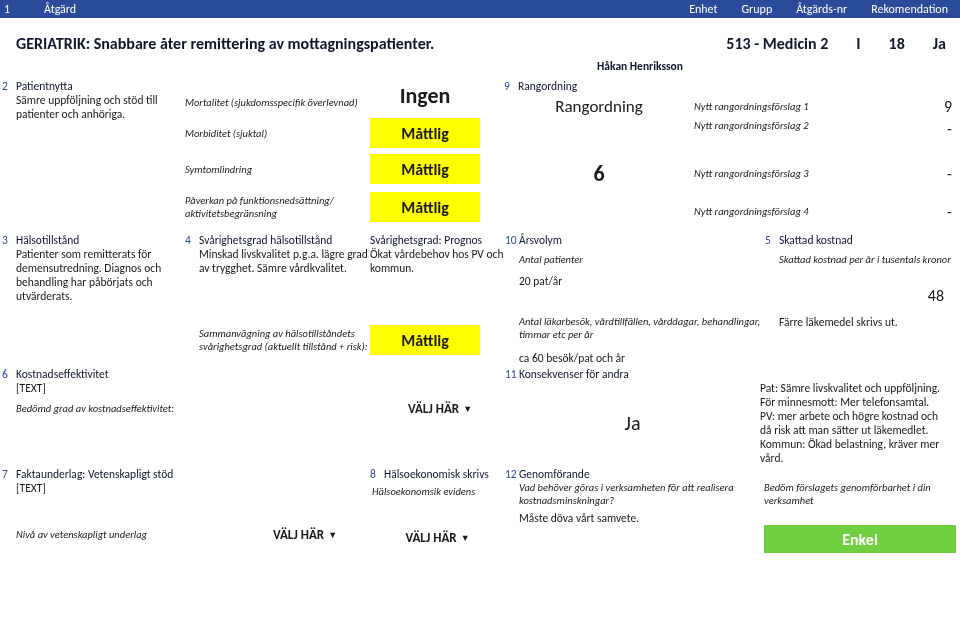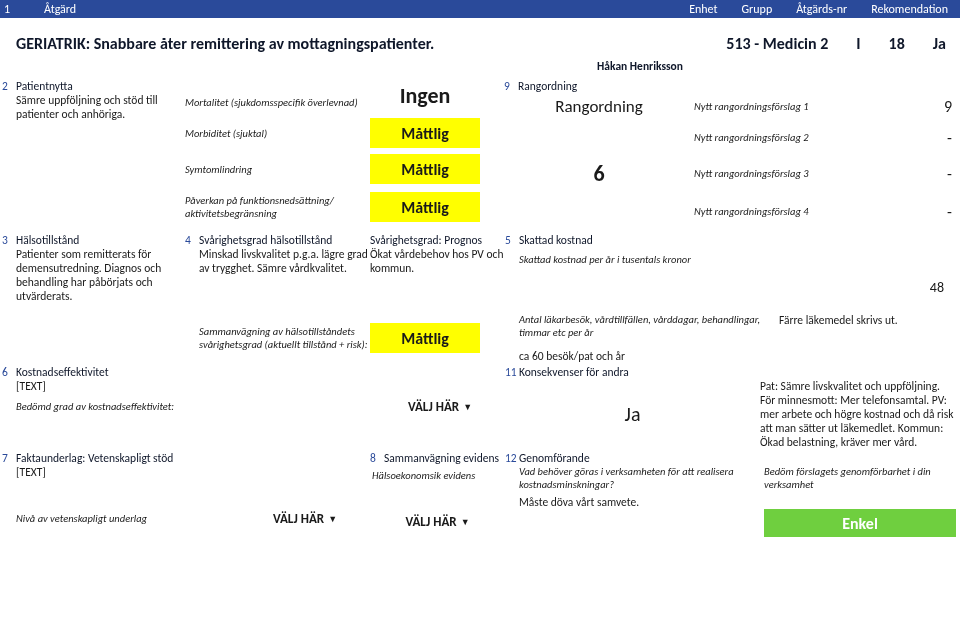--- a/index.html
+++ b/index.html
@@ -98,21 +98,21 @@
   <div class="col" style="flex:1; padding-left:24px;">
     <div class="row">
       <div class="sec-num">9</div>
       <div class="blue">Rangordning</div>
     </div>
     <div class="row" style="height:26px; align-items:center;">
       <div style="flex:0 0 190px; font-size:17px; text-align:center;">Rangordning</div>
       <div class="small-italic" style="flex:1;">Nytt rangordningsförslag 1</div>
       <div style="flex:0 0 80px; text-align:right; font-size:16px; padding-right:8px;">9</div>
     </div>
-    <div class="row" style="height:36px; align-items:center;">
+    <div class="row" style="height:36px; align-items:flex-start;">
       <div style="flex:0 0 190px;"></div>
       <div class="small-italic" style="flex:1;">Nytt rangordningsförslag 2</div>
       <div style="flex:0 0 80px; text-align:right; font-size:16px; padding-right:8px;">-</div>
     </div>
     <div class="row" style="height:36px; align-items:center;">
       <div style="flex:0 0 190px; font-size:22px; font-weight:bold; text-align:center;">6</div>
       <div class="small-italic" style="flex:1;">Nytt rangordningsförslag 3</div>
       <div style="flex:0 0 80px; text-align:right; font-size:16px; padding-right:8px;">-</div>
     </div>
     <div class="row" style="height:40px; align-items:center;">
@@ -135,27 +135,35 @@
     <div class="row">
         <div class="sec-num">4</div>
         <div class="blue">Svårighetsgrad hälsotillstånd</div>
       </div>
     <div style="padding-left:14px;">Minskad livskvalitet p.g.a. lägre grad av trygghet. Sämre vårdkvalitet.</div>
   </div>
   <div class="col" style="flex:0 0 135px;">
     <div class="blue">Svårighetsgrad: Prognos</div>
     <div>Ökat vårdebehov hos PV och kommun.</div>
   </div>
+  <div class="col" style="flex:0 0 260px;">
+    <div class="row">
+        <div class="sec-num">10</div>
+        <div class="blue">Årsvolym</div>
+      </div>
+    <div class="small-italic" style="padding-left:14px; margin-top:6px;">Antal patienter</div>
+    <div style="padding-left:14px; margin-top:8px;">20 pat/år</div>
+  </div>
   <div class="col" style="flex:1; padding-right:6px;">
     <div class="row">
         <div class="sec-num">5</div>
         <div class="blue">Skattad kostnad</div>
       </div>
     <div class="small-italic" style="padding-left:14px; margin-top:6px;">Skattad kostnad per år i tusentals kronor</div>
-    <div style="text-align:right; font-size:14px; margin-top:13px; padding-right:10px;">48</div>
+    <div style="text-align:right; font-size:16px; margin-top:20px; padding-right:10px;">48</div>
   </div>
 </div>
 
 <div class="row" style="margin-top:10px;">
   <div style="flex:0 0 185px;"></div>
   <div class="row" style="flex:0 0 295px; align-items:center;">
     <div class="small-italic" style="flex:1; padding-left:14px;">Sammanvägning av hälsotillståndets svårighetsgrad (aktuellt tillstånd + risk):</div>
     <div class="hl-yellow" style="flex:0 0 110px; height:30px;">Måttlig</div>
   </div>
   <div style="flex:0 0 25px;"></div>
@@ -181,41 +189,41 @@
       <div class="sel-box" style="flex:0 0 130px; height:26px;">VÄLJ HÄR</div>
     </div>
   </div>
   <div class="col" style="flex:1;">
     <div class="row">
         <div class="sec-num">11</div>
         <div class="blue">Konsekvenser för andra</div>
       </div>
     <div class="row" style="align-items:center;">
       <div style="flex:0 0 255px; font-size:20px; text-align:center; padding:14px 0;">Ja</div>
-      <div style="flex:1; padding-right:6px;">Pat: Sämre livskvalitet och uppföljning. För minnesmott: Mer telefonsamtal. PV: mer arbete och högre kostnad och då risk att man sätter ut läkemedlet. Kommun: Ökad belastning, kräver mer vård.</div>
+      <div style="flex:1; padding-right:20px;">Pat: Sämre livskvalitet och uppföljning. För minnesmott: Mer telefonsamtal. PV: mer arbete och högre kostnad och då risk att man sätter ut läkemedlet. Kommun: Ökad belastning, kräver mer vård.</div>
     </div>
   </div>
 </div>
 
 <div class="row" style="margin-top:2px;">
   <div class="col" style="flex:0 0 370px; padding-left:2px;">
     <div class="row">
         <div class="sec-num">7</div>
         <div class="blue">Faktaunderlag: Vetenskapligt stöd</div>
       </div>
     <div style="padding-left:14px;">[TEXT]</div>
     <div class="row" style="margin-top:26px; align-items:center;">
       <div class="small-italic" style="flex:1; padding-left:14px;">Nivå av vetenskapligt underlag</div>
       <div class="sel-box" style="flex:0 0 130px; height:26px;">VÄLJ HÄR</div>
     </div>
   </div>
   <div class="col" style="flex:0 0 135px;">
     <div class="row">
         <div class="sec-num">8</div>
-        <div class="blue">Sammanvägning evidens</div>
+        <div class="blue">Hälsoekonomisk skrivs</div>
       </div>
     <div class="small-italic" style="padding-left:2px; margin-top:4px;">Hälsoekonomsik evidens</div>
     <div class="sel-box" style="height:26px; margin-top:26px;">VÄLJ HÄR</div>
   </div>
   <div class="col" style="flex:1;">
     <div class="row">
         <div class="sec-num">12</div>
         <div class="blue">Genomförande</div>
       </div>
     <div class="row">

